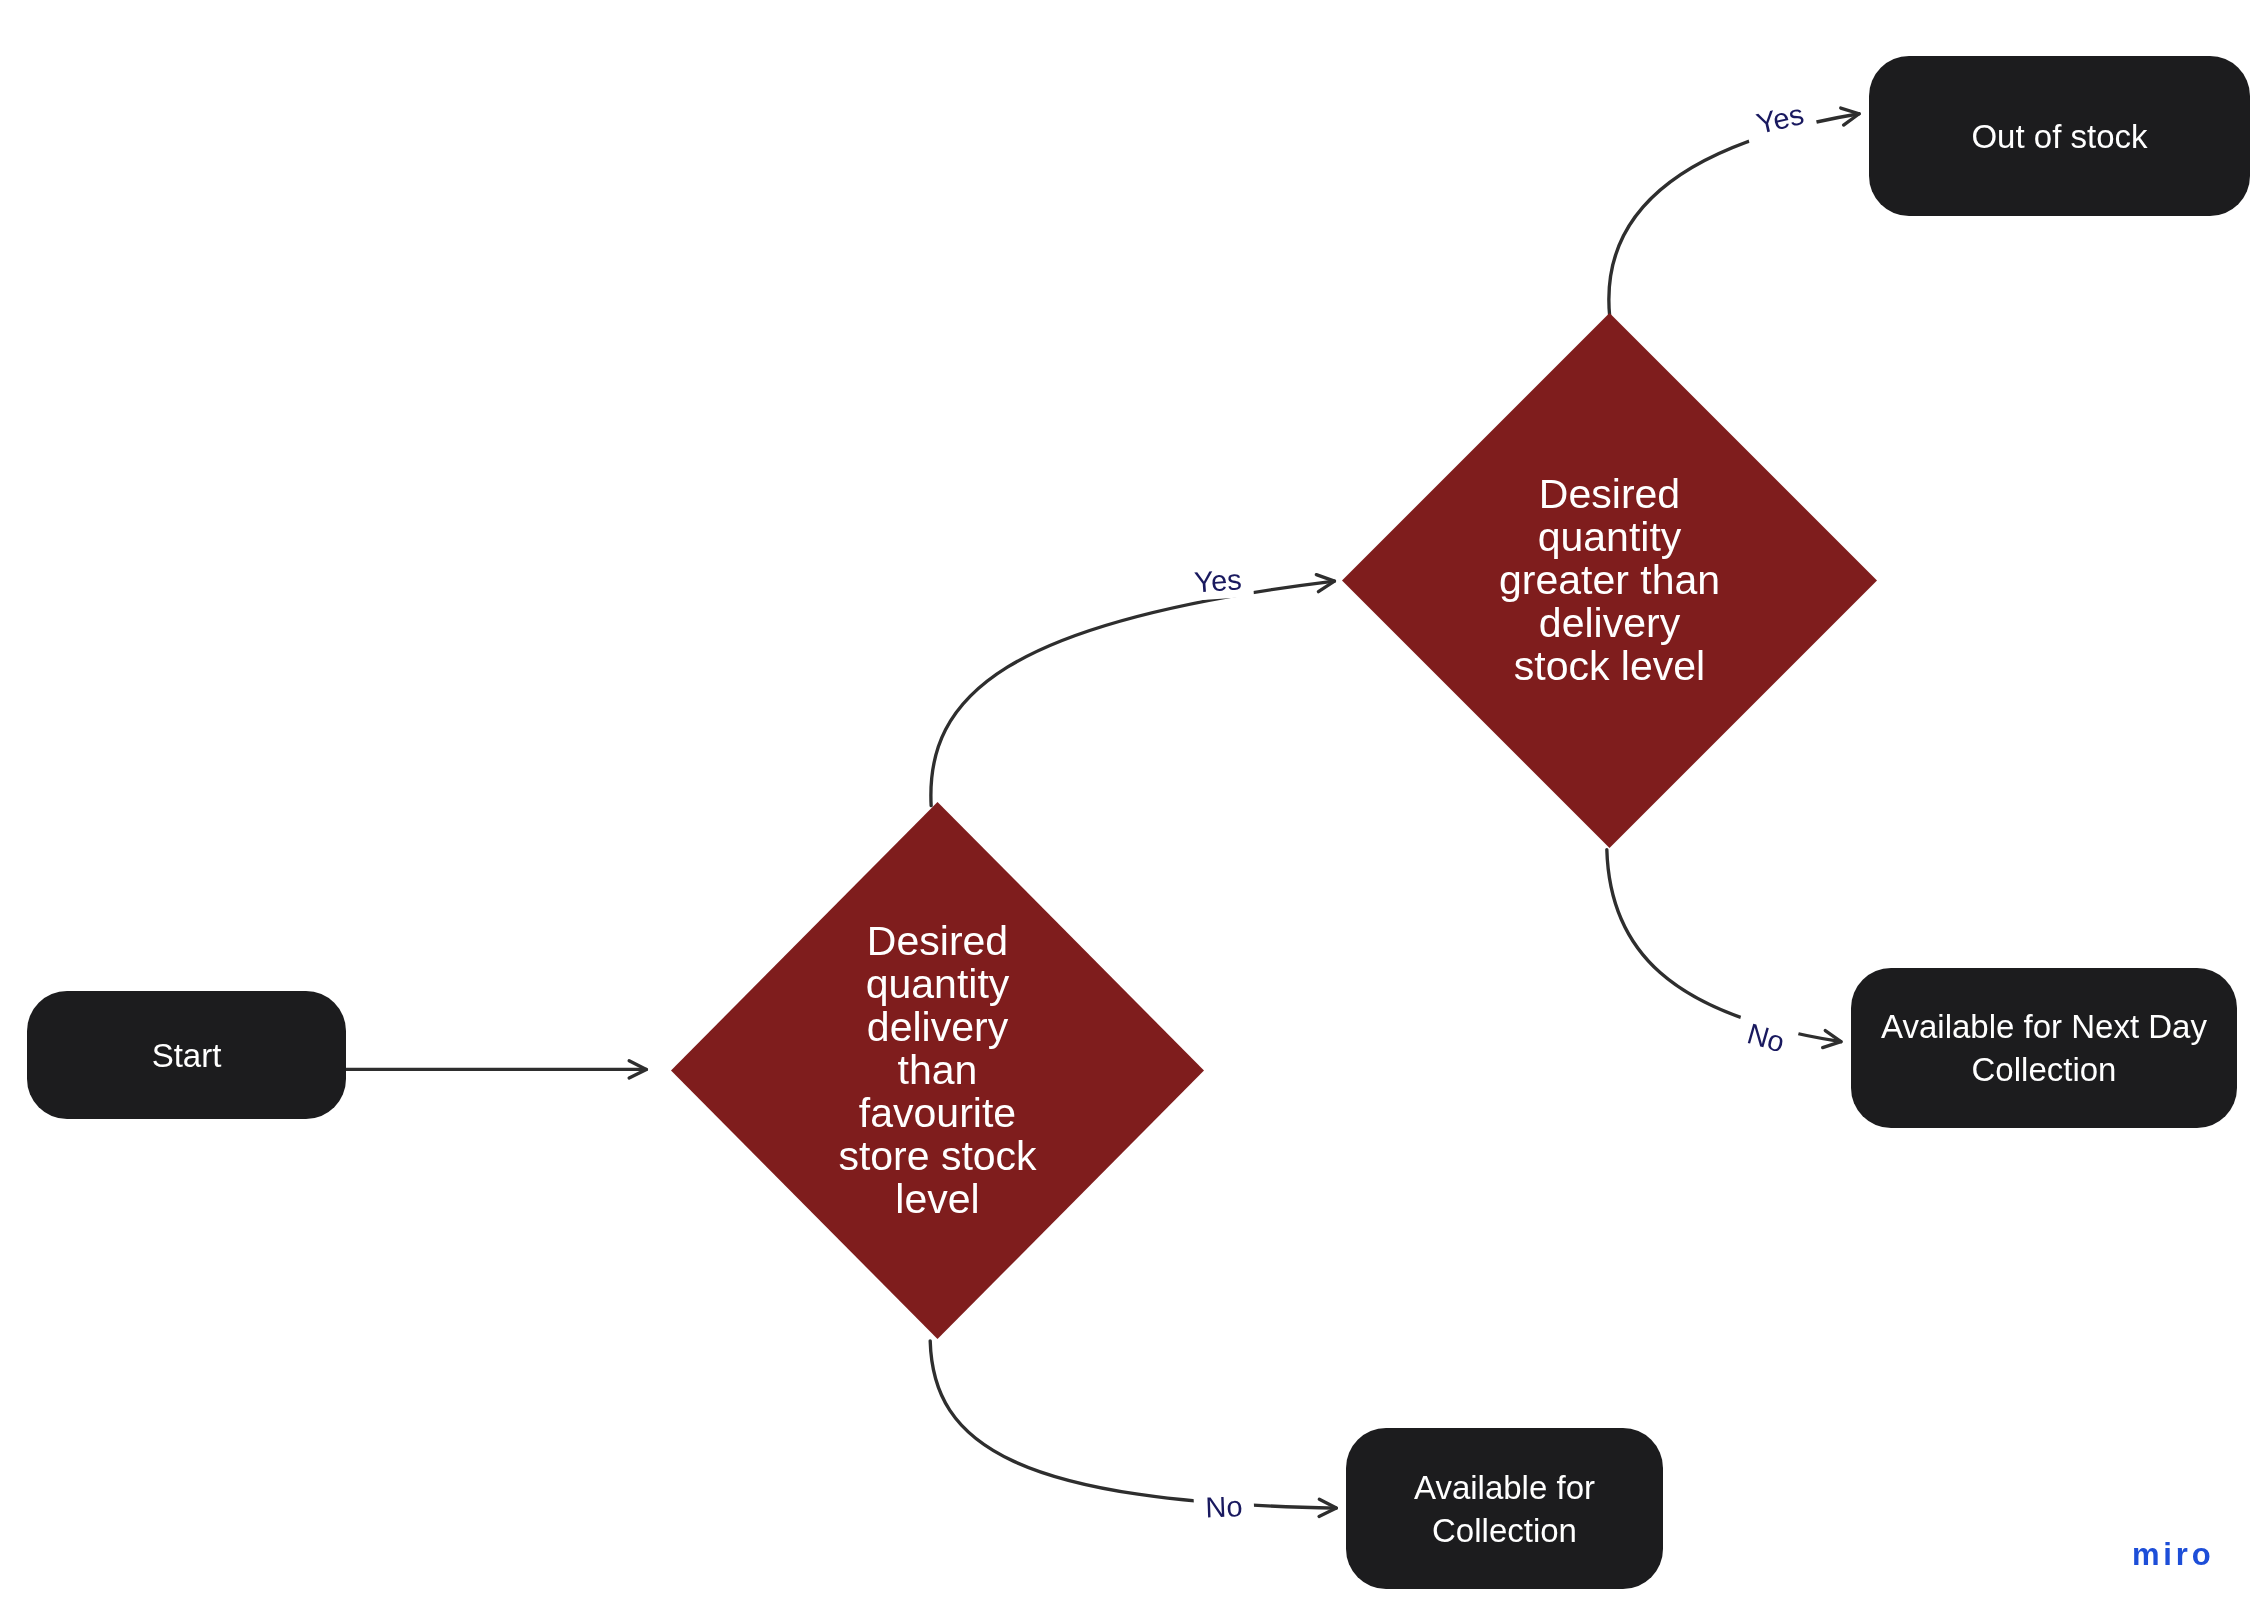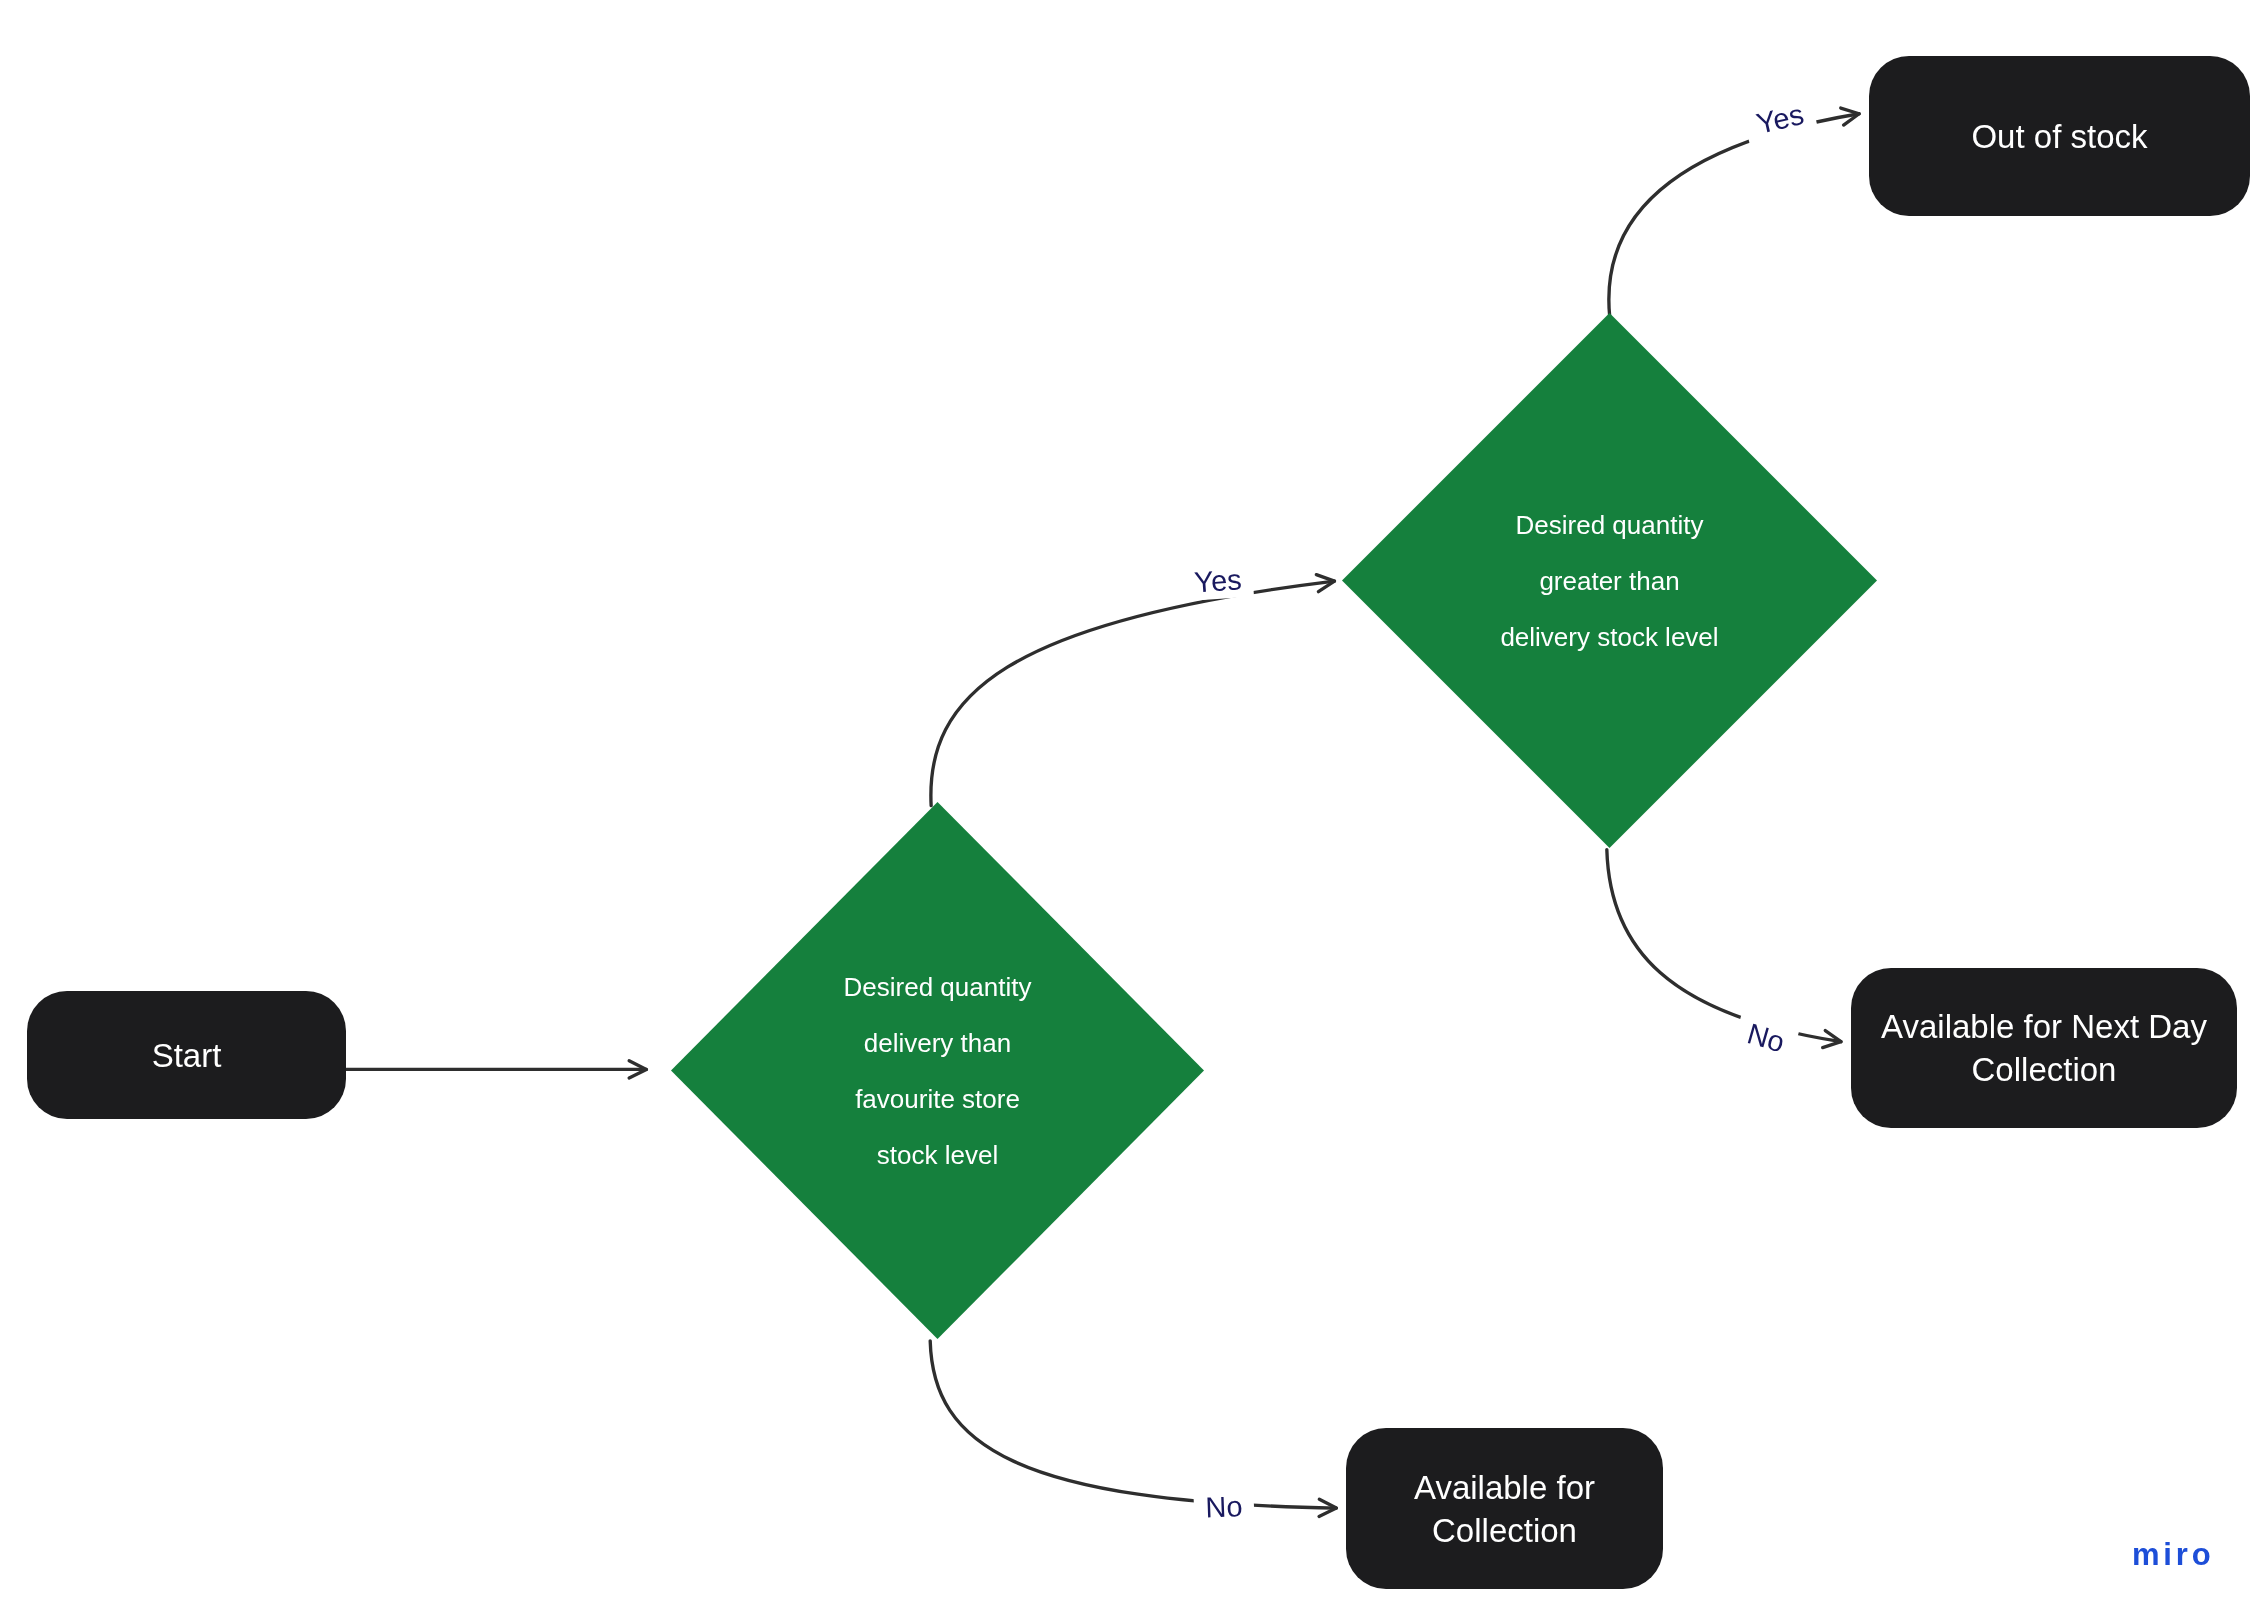--- a/index.html
+++ b/index.html
@@ -37,24 +37,24 @@
     box-sizing: border-box;
   }
   .terminal {
     background: #1c1c1e;
     border-radius: 40px;
     font-size: 33px;
     line-height: 43px;
     padding: 9.6px 23px;
   }
   .decision {
-    background: #15803d;
+    background: #7f1d1d;
     clip-path: polygon(50% 0, 100% 50%, 50% 100%, 0 50%);
-    font-size: 26px;
-    line-height: 56px;
+    font-size: 41px;
+    line-height: 43px;
   }
   .decision .diamond-text {
     width: 229px;
   }
   .edge-label {
     position: absolute;
     transform: translate(-50%, -50%);
     background: #ffffff;
     color: #19195f;
     font-size: 29px;

